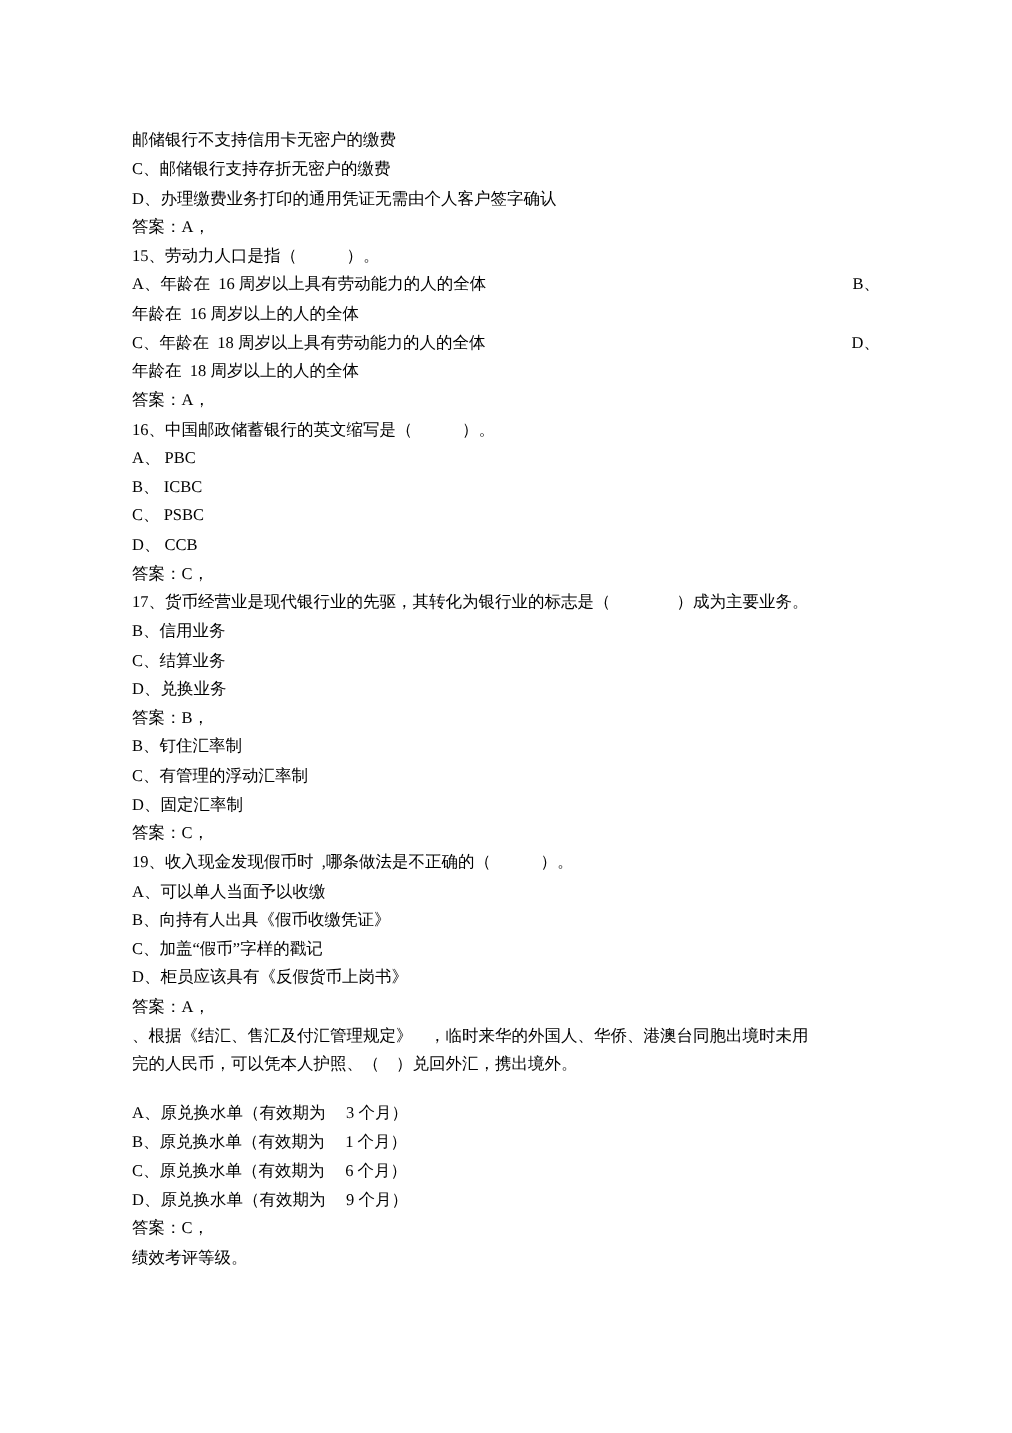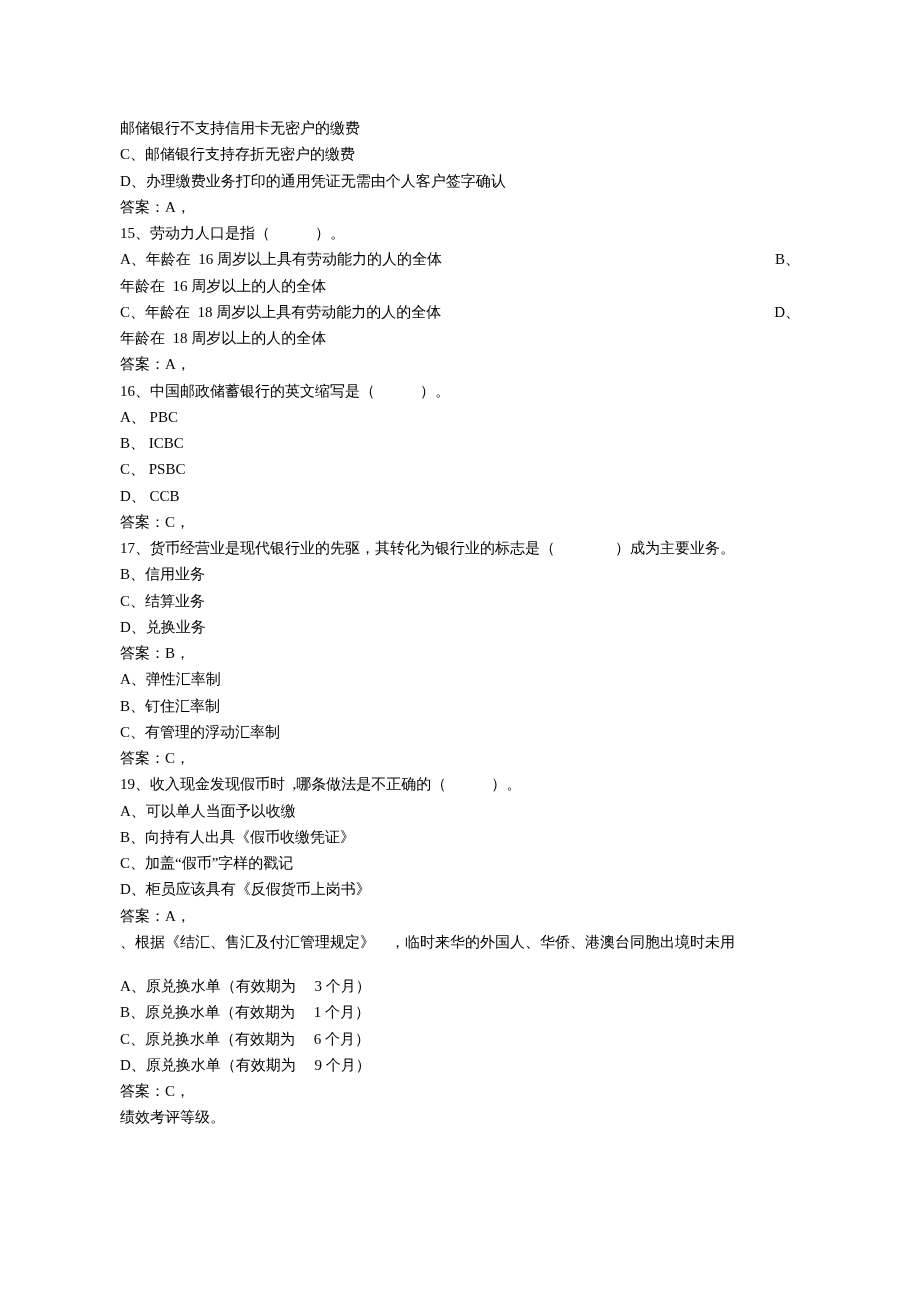--- a/index.html
+++ b/index.html
@@ -61,33 +61,34 @@
   <span class="line">C、 PSBC</span>
   <span class="line">D、 CCB</span>
   <span class="line">答案：C，</span>
 
   <span class="line">17、货币经营业是现代银行业的先驱，其转化为银行业的标志是（　　　　）成为主要业务。</span>
   <span class="line">B、信用业务</span>
   <span class="line">C、结算业务</span>
   <span class="line">D、兑换业务</span>
   <span class="line">答案：B，</span>
 
-  <span class="line">A、弹性汇率制</span>
   <span class="line">B、钉住汇率制</span>
   <span class="line">C、有管理的浮动汇率制</span>
+  <span class="line">D、固定汇率制</span>
   <span class="line">答案：C，</span>
 
   <span class="line">19、收入现金发现假币时 ,哪条做法是不正确的（　　　）。</span>
   <span class="line">A、可以单人当面予以收缴</span>
   <span class="line">B、向持有人出具《假币收缴凭证》</span>
   <span class="line">C、加盖“假币”字样的戳记</span>
   <span class="line">D、柜员应该具有《反假货币上岗书》</span>
   <span class="line">答案：A，</span>
 
   <span class="line">、根据《结汇、售汇及付汇管理规定》　，临时来华的外国人、华侨、港澳台同胞出境时未用</span>
+  <span class="line">完的人民币，可以凭本人护照、（　）兑回外汇，携出境外。</span>
   <span class="line" style="height:1.2em"></span>
   <span class="line">A、原兑换水单（有效期为　 3 个月）</span>
   <span class="line">B、原兑换水单（有效期为　 1 个月）</span>
   <span class="line">C、原兑换水单（有效期为　 6 个月）</span>
   <span class="line">D、原兑换水单（有效期为　 9 个月）</span>
   <span class="line">答案：C，</span>
 
   <span class="line">绩效考评等级。</span>
 
 </div>

